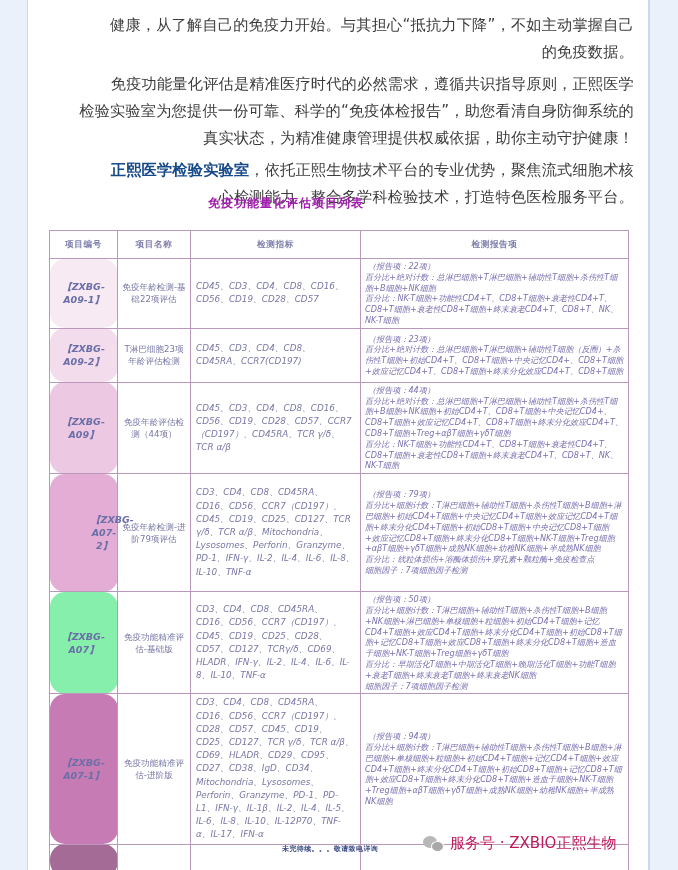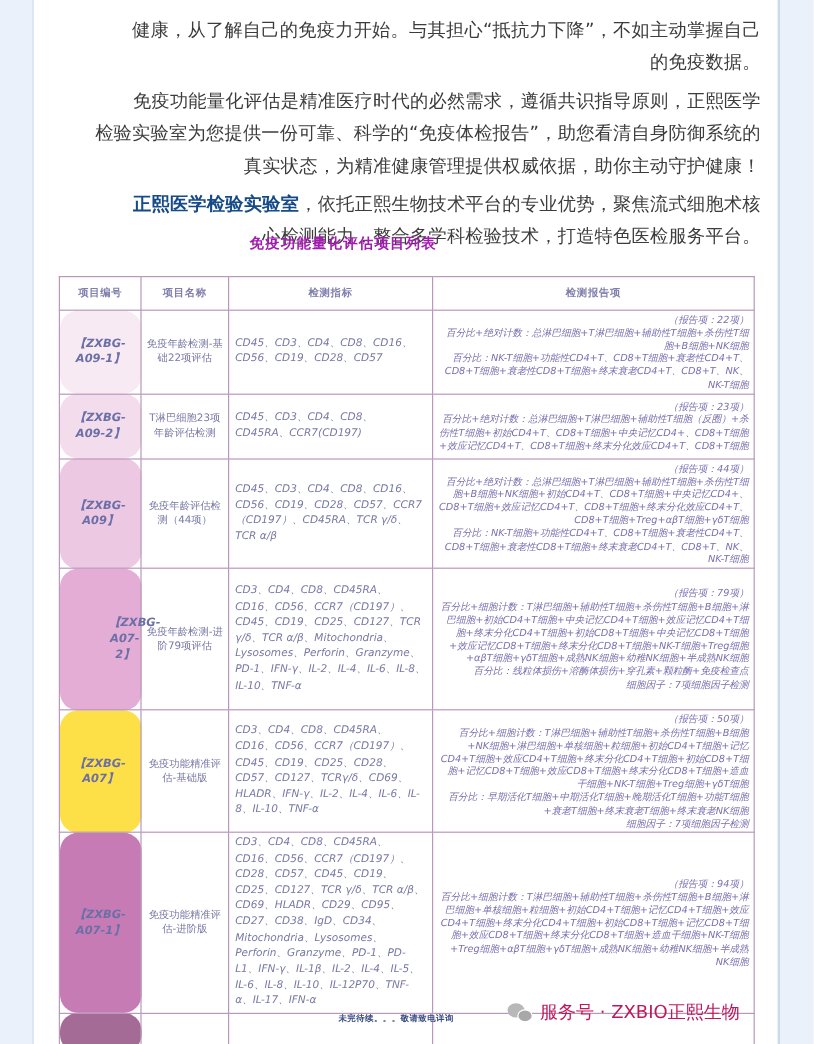--- a/index.html
+++ b/index.html
@@ -89,21 +89,20 @@
     padding: 2px 5px;
     font-style: italic;
     color: #7878a6;
   }
   td.rep {
     font-size: 8.1px;
     line-height: 10.8px;
     padding: 2px 4px;
     font-style: italic;
     color: #7b6fb0;
-    text-align: right;
   }
   .rep-line { display: block; }
   .rep-line.head { padding-left: 3px; }
 
   .footer-note {
     position: absolute;
     left: 282px; top: 844px;
     font-size: 7px;
     font-weight: bold;
     color: #384a82;
@@ -183,21 +182,21 @@
         <td class="name">免疫年龄检测-进阶79项评估</td>
         <td class="ind">CD3、CD4、CD8、CD45RA、CD16、CD56、CCR7（CD197）、CD45、CD19、CD25、CD127、TCR γ/δ、TCR α/β、Mitochondria、Lysosomes、Perforin、Granzyme、PD-1、IFN-γ、IL-2、IL-4、IL-6、IL-8、IL-10、TNF-α</td>
         <td class="rep">
           <span class="rep-line head">（报告项：79项）</span>
           <span class="rep-line">百分比+细胞计数：T淋巴细胞+辅助性T细胞+杀伤性T细胞+B细胞+淋巴细胞+初始CD4+T细胞+中央记忆CD4+T细胞+效应记忆CD4+T细胞+终末分化CD4+T细胞+初始CD8+T细胞+中央记忆CD8+T细胞+效应记忆CD8+T细胞+终末分化CD8+T细胞+NK-T细胞+Treg细胞+αβT细胞+γδT细胞+成熟NK细胞+幼稚NK细胞+半成熟NK细胞</span>
           <span class="rep-line">百分比：线粒体损伤+溶酶体损伤+穿孔素+颗粒酶+免疫检查点</span>
           <span class="rep-line">细胞因子：7项细胞因子检测</span>
         </td>
       </tr>
       <tr style="height: 87px;">
-        <td class="code" style="background: #fde047;">【ZXBG-A07】</td>
+        <td class="code" style="background: #86efac;">【ZXBG-A07】</td>
         <td class="name">免疫功能精准评估-基础版</td>
         <td class="ind">CD3、CD4、CD8、CD45RA、CD16、CD56、CCR7（CD197）、CD45、CD19、CD25、CD28、CD57、CD127、TCRγ/δ、CD69、HLADR、IFN-γ、IL-2、IL-4、IL-6、IL-8、IL-10、TNF-α</td>
         <td class="rep">
           <span class="rep-line head">（报告项：50项）</span>
           <span class="rep-line">百分比+细胞计数：T淋巴细胞+辅助性T细胞+杀伤性T细胞+B细胞+NK细胞+淋巴细胞+单核细胞+粒细胞+初始CD4+T细胞+记忆CD4+T细胞+效应CD4+T细胞+终末分化CD4+T细胞+初始CD8+T细胞+记忆CD8+T细胞+效应CD8+T细胞+终末分化CD8+T细胞+造血干细胞+NK-T细胞+Treg细胞+γδT细胞</span>
           <span class="rep-line">百分比：早期活化T细胞+中期活化T细胞+晚期活化T细胞+功能T细胞+衰老T细胞+终末衰老T细胞+终末衰老NK细胞</span>
           <span class="rep-line">细胞因子：7项细胞因子检测</span>
         </td>
       </tr>
       <tr style="height: 110px;">

